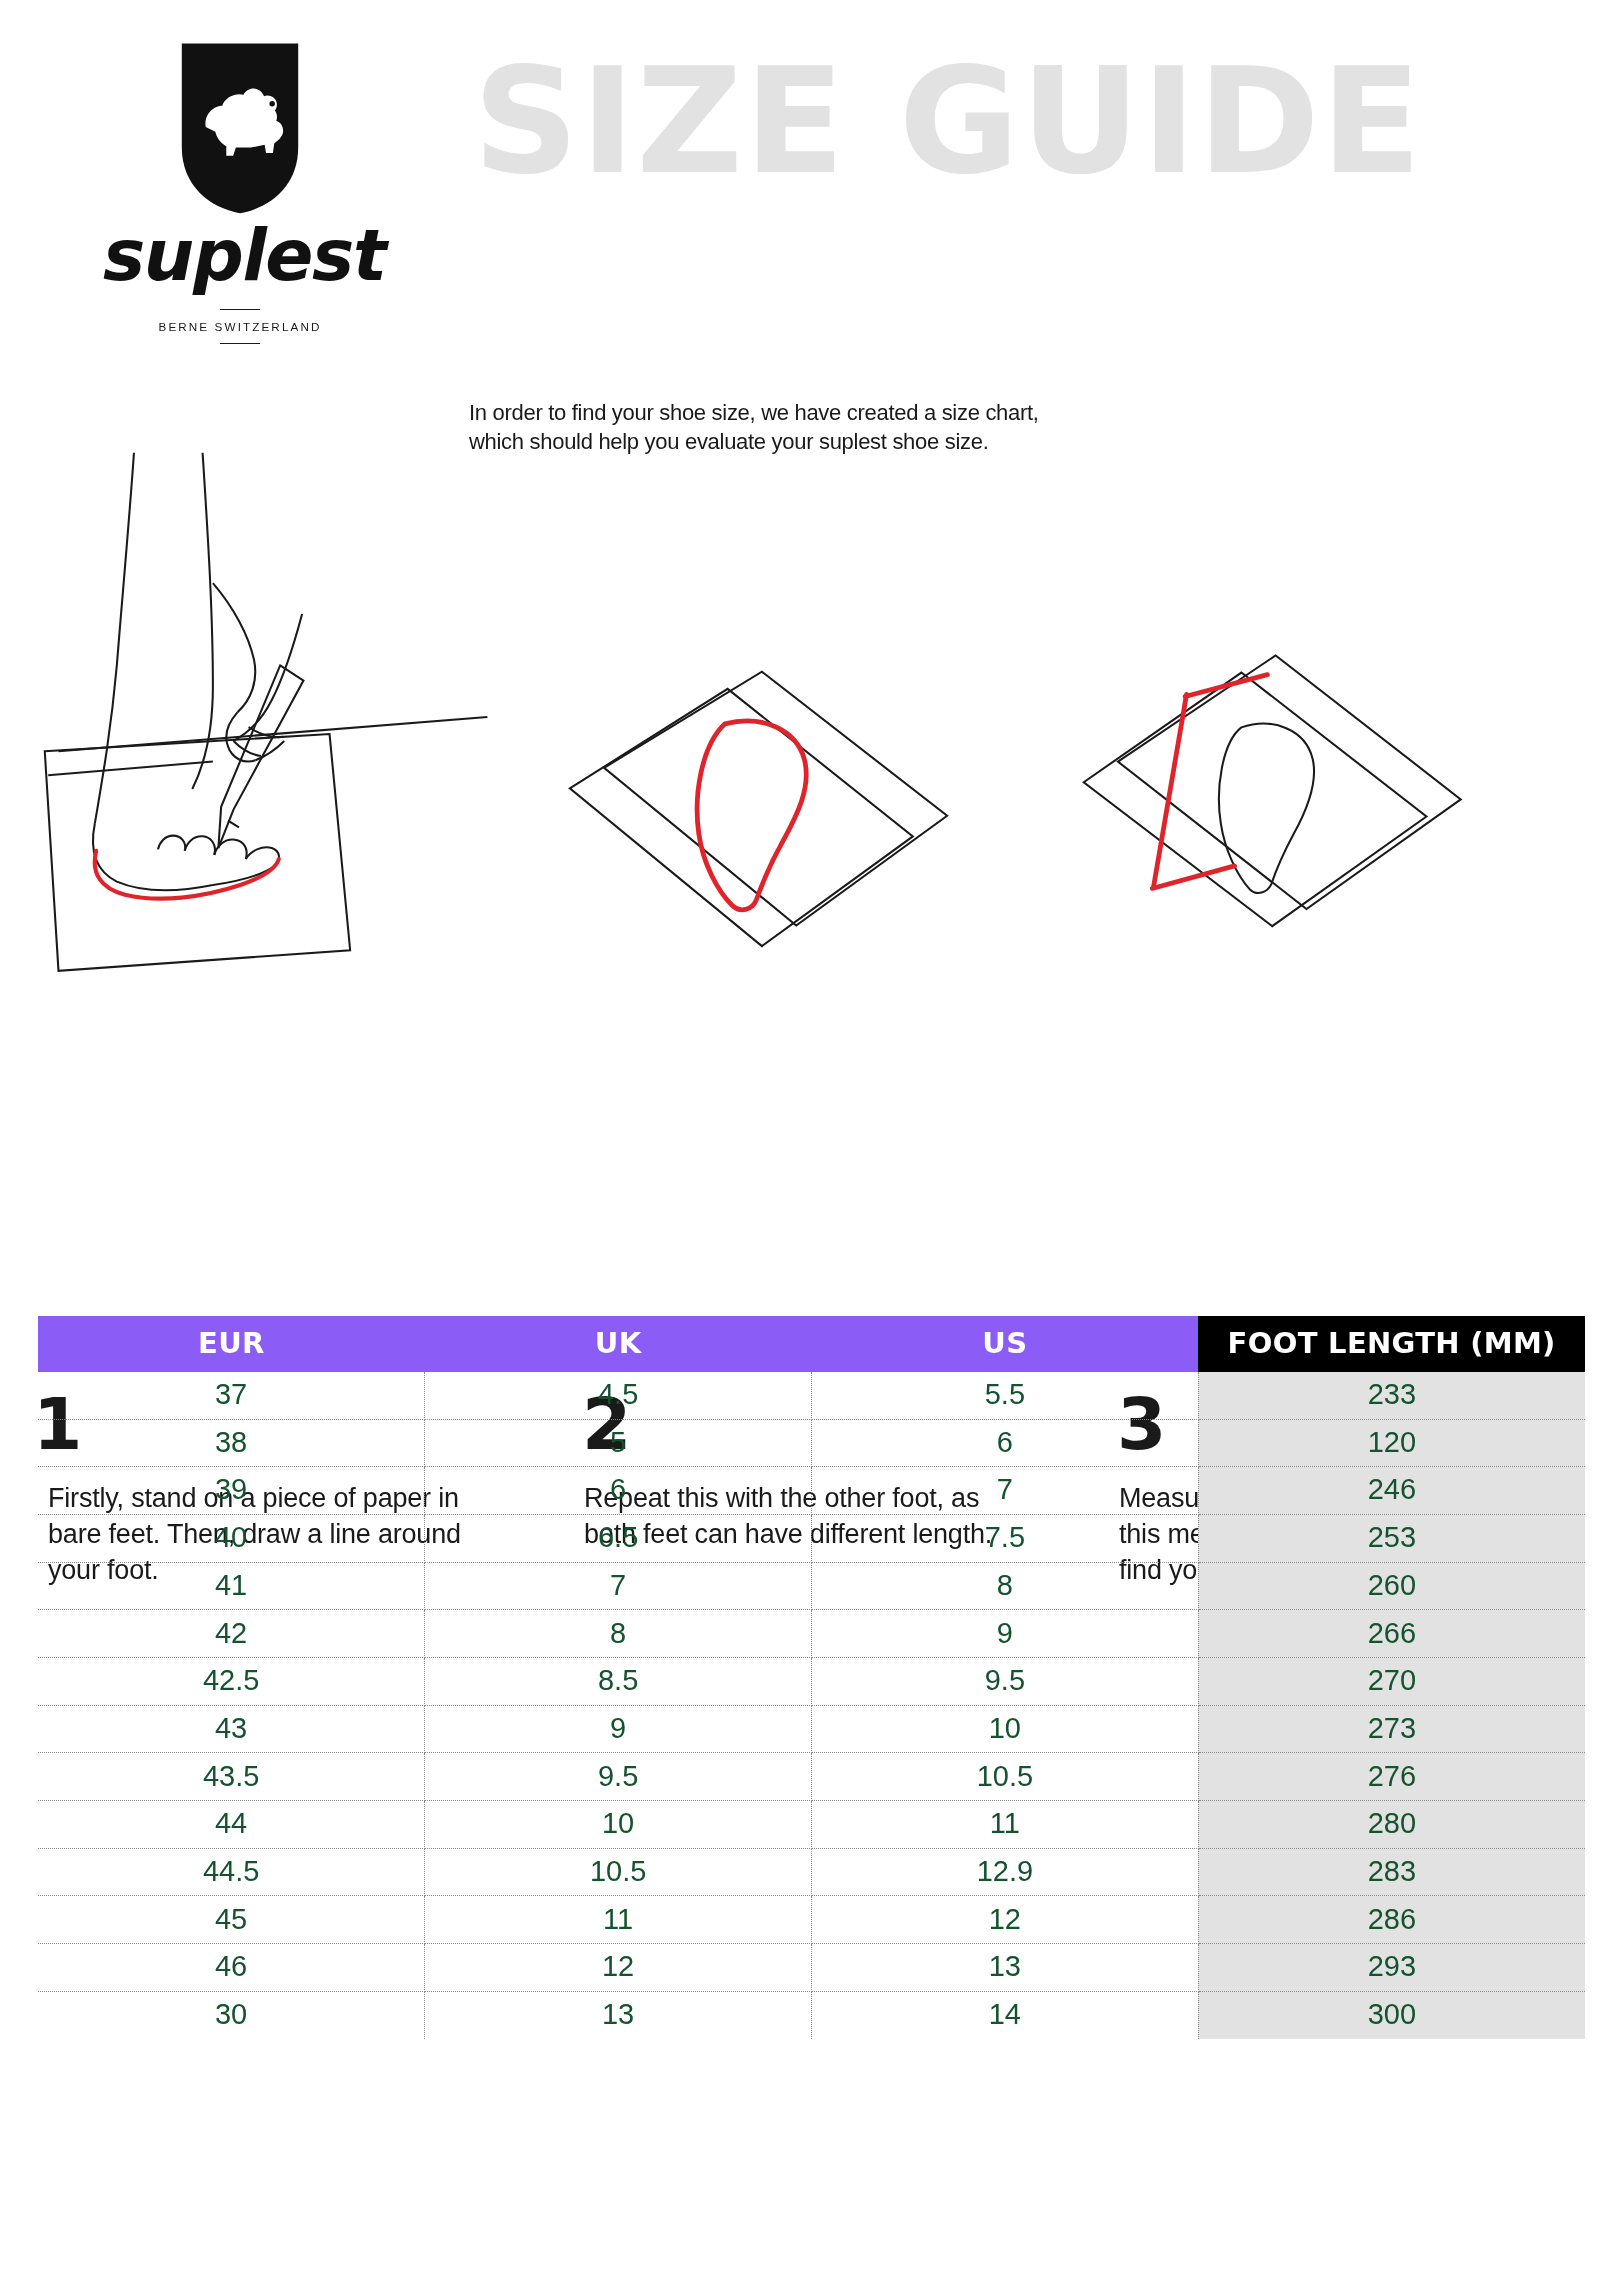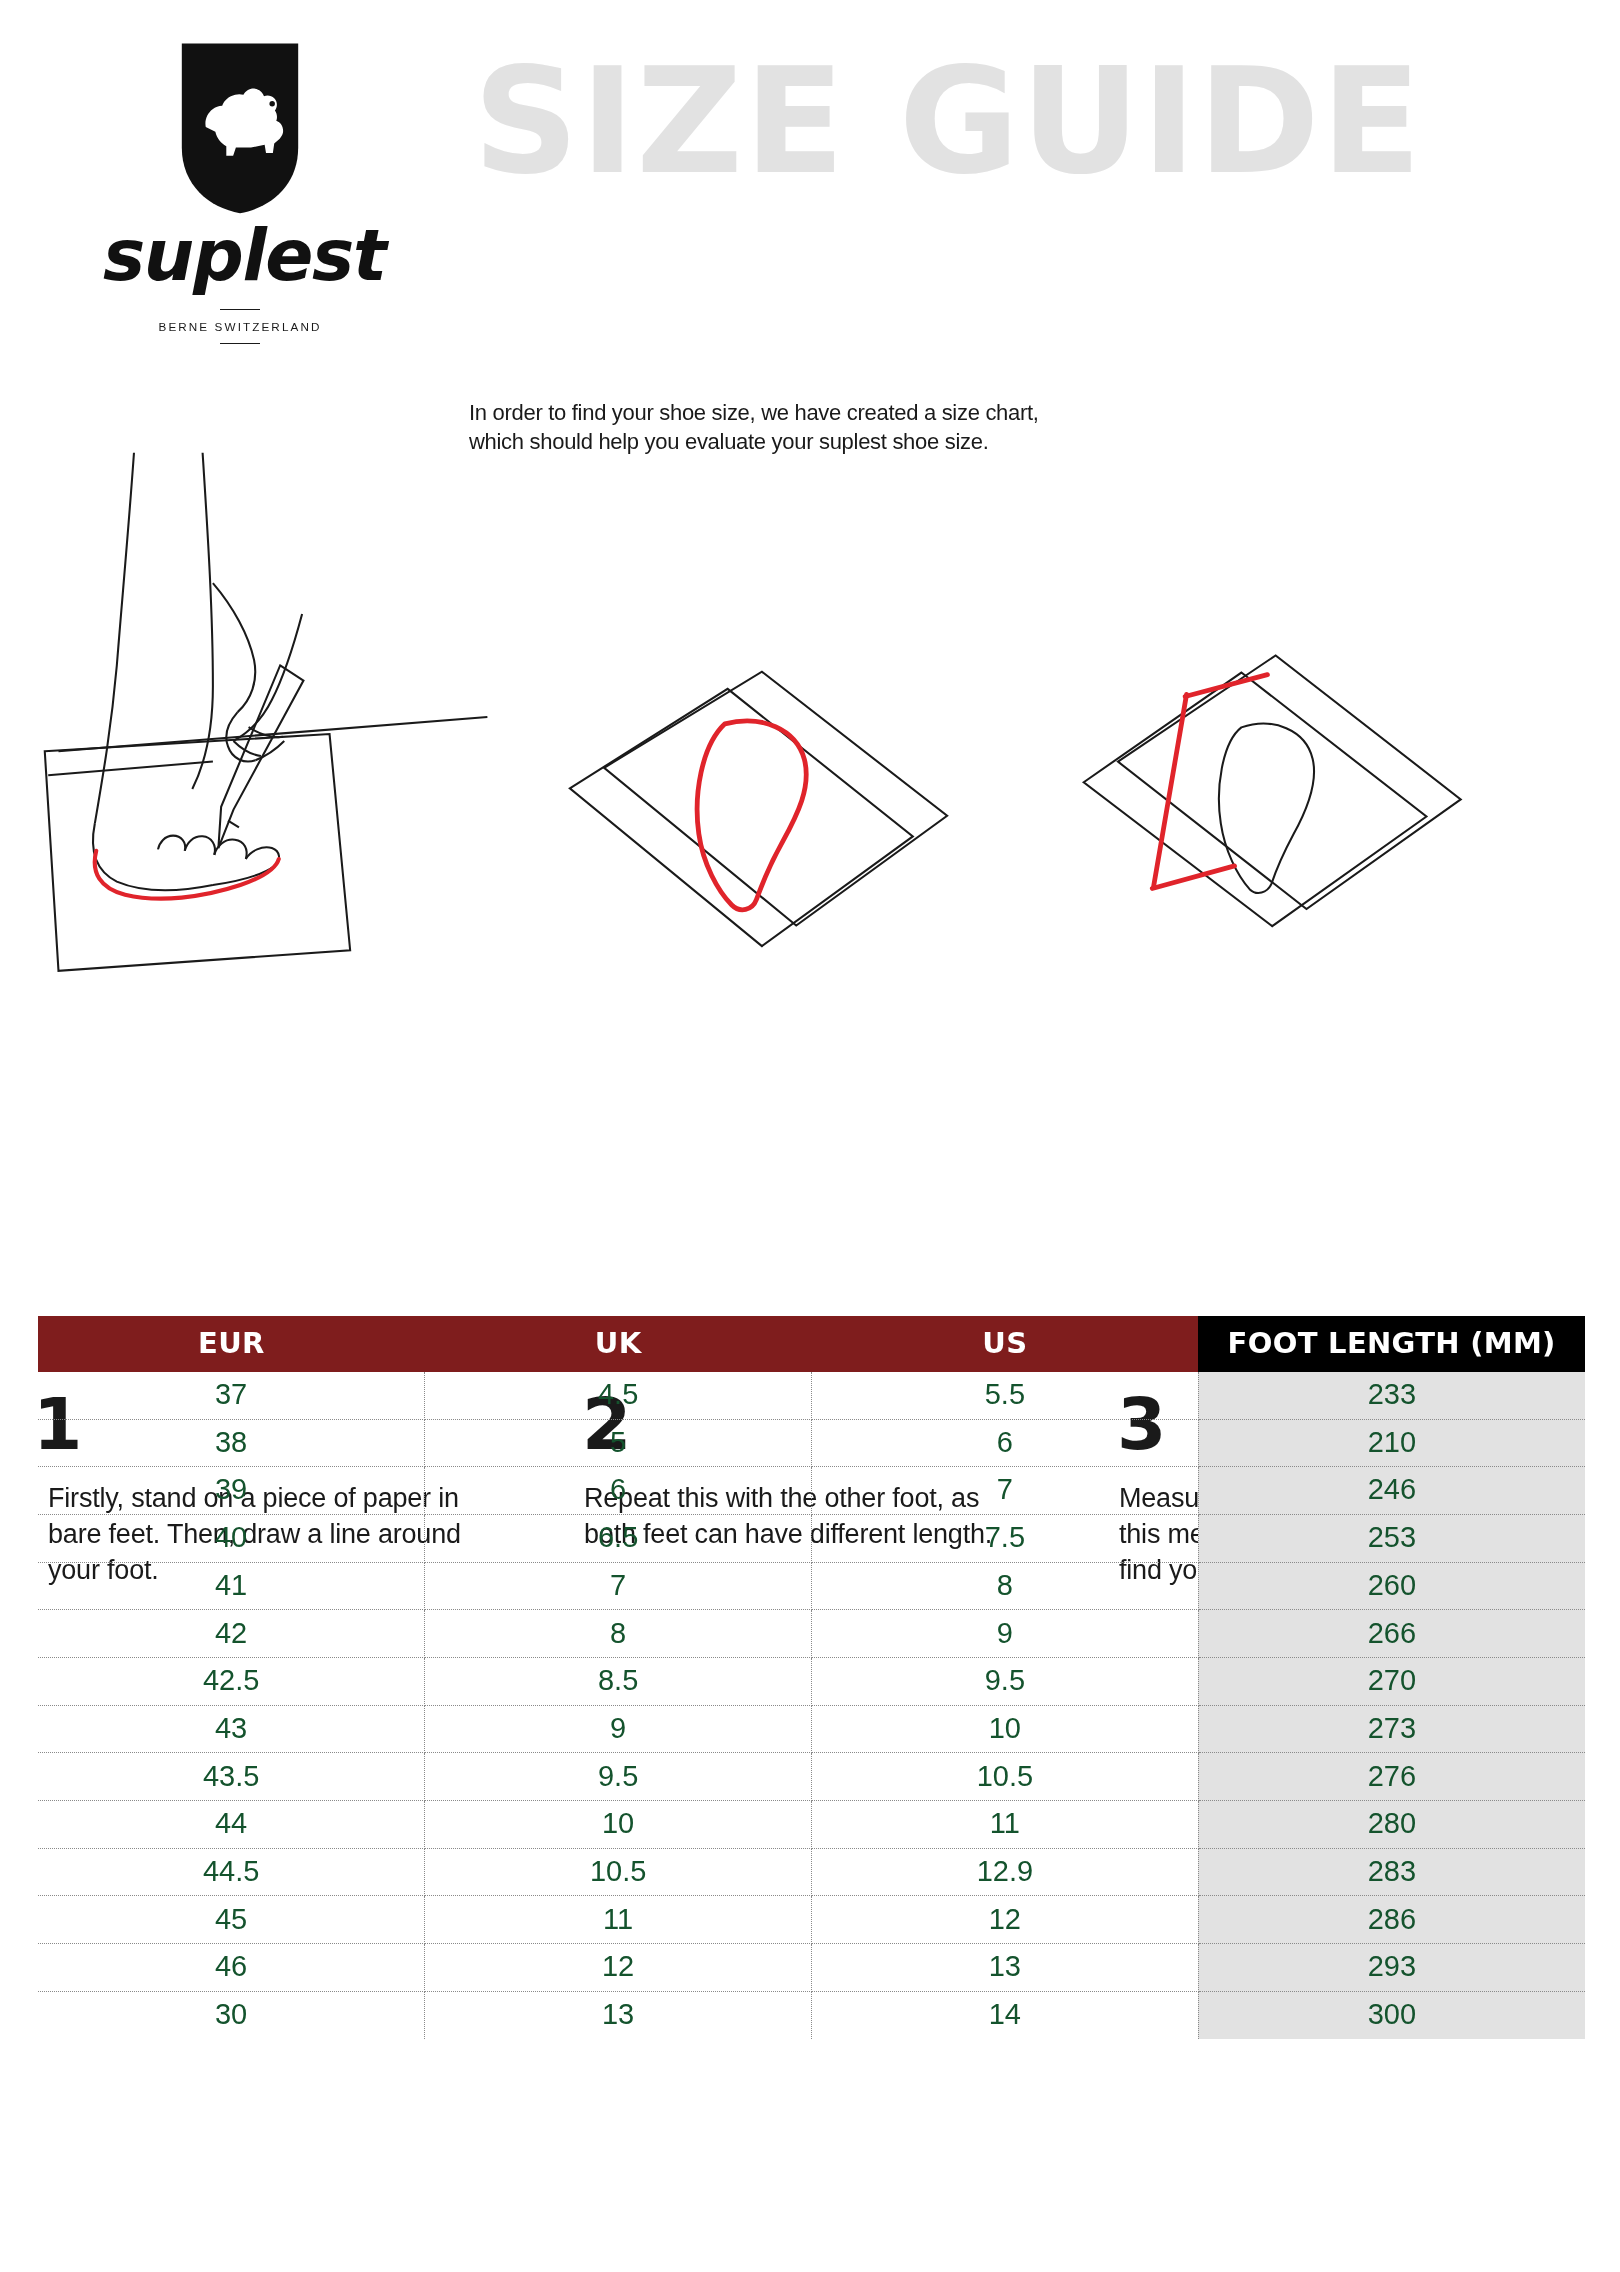--- a/index.html
+++ b/index.html
@@ -128,21 +128,21 @@
   
   .size-table {
     position: absolute;
     left: 38px;
     top: 1316px;
     width: 1547px;
     border-collapse: collapse;
     table-layout: fixed;
   }
   .size-table th {
-    background: #7f1d1d;
+    background: #8b5cf6;
     color: #ffffff;
     font-family: "DejaVu Sans", sans-serif;
     font-weight: bold;
     font-size: 29px;
     padding: 9.6px 0 12.3px 0;
     text-align: center;
     letter-spacing: 0.3px;
   }
   .size-table td {
     font-size: 29px;
@@ -283,21 +283,21 @@
     <tr>
       <td>37</td>
       <td>4.5</td>
       <td>5.5</td>
       <td>233</td>
     </tr>
     <tr>
       <td>38</td>
       <td>5</td>
       <td>6</td>
-      <td>210</td>
+      <td>120</td>
     </tr>
     <tr>
       <td>39</td>
       <td>6</td>
       <td>7</td>
       <td>246</td>
     </tr>
     <tr>
       <td>40</td>
       <td>6.5</td>

